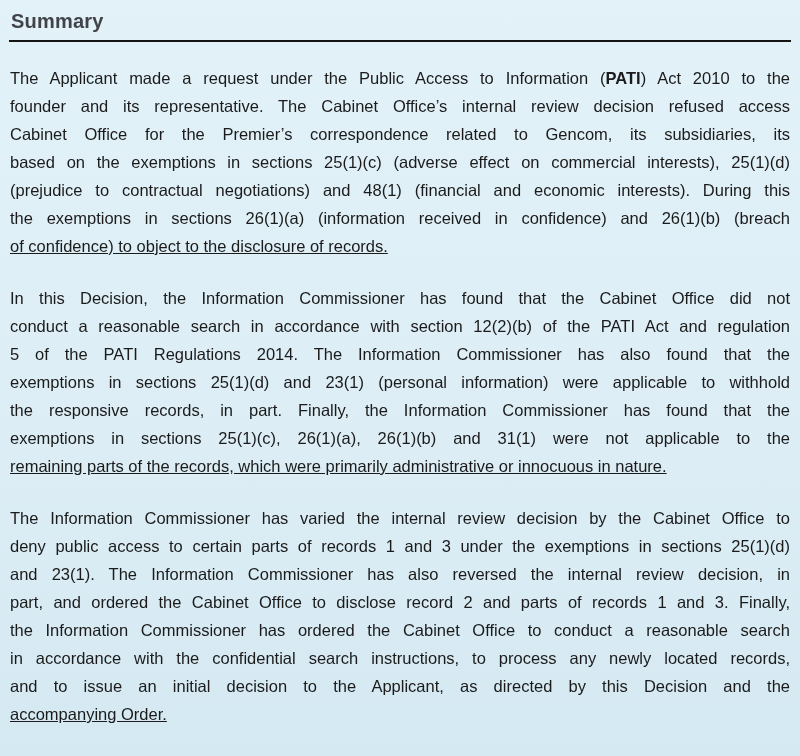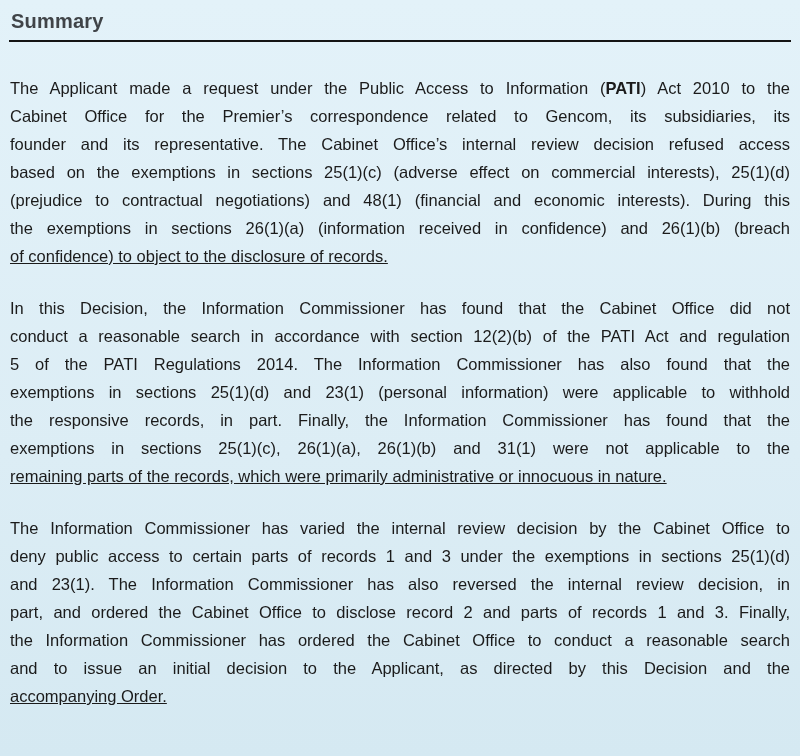--- a/index.html
+++ b/index.html
@@ -22,21 +22,21 @@
     margin: 2px 0 7px 2px;
     letter-spacing: 0.2px;
   }
   .heading-rule {
     height: 2px;
     background: #141414;
     border: none;
     margin: 0;
   }
   .content {
-    margin-top: 32px;
+    margin-top: 22px;
   }
   .para {
     margin: 0 1px 24px 1px;
   }
   .para:last-child {
     margin-bottom: 0;
   }
   .line {
     font-size: 16.5px;
     line-height: 28px;
@@ -55,39 +55,40 @@
 </style>
 </head>
 <body>
 
 <div class="page">
   <div class="heading">Summary</div>
   <hr class="heading-rule">
   <div class="content">
       <div class="para">
         <div class="line">The Applicant made a request under the Public Access to Information (<b>PATI</b>) Act 2010 to the</div>
+        <div class="line">founder and its representative. The Cabinet Office’s internal review decision refused access</div>
         <div class="line">Cabinet Office for the Premier’s correspondence related to Gencom, its subsidiaries, its</div>
-        <div class="line">founder and its representative. The Cabinet Office’s internal review decision refused access</div>
         <div class="line">based on the exemptions in sections 25(1)(c) (adverse effect on commercial interests), 25(1)(d)</div>
         <div class="line">(prejudice to contractual negotiations) and 48(1) (financial and economic interests). During this</div>
         <div class="line">the exemptions in sections 26(1)(a) (information received in confidence) and 26(1)(b) (breach</div>
         <div class="line last">of confidence) to object to the disclosure of records.</div>
       </div>
       <div class="para">
         <div class="line">In this Decision, the Information Commissioner has found that the Cabinet Office did not</div>
         <div class="line">conduct a reasonable search in accordance with section 12(2)(b) of the PATI Act and regulation</div>
         <div class="line">5 of the PATI Regulations 2014. The Information Commissioner has also found that the</div>
         <div class="line">exemptions in sections 25(1)(d) and 23(1) (personal information) were applicable to withhold</div>
         <div class="line">the responsive records, in part. Finally, the Information Commissioner has found that the</div>
         <div class="line">exemptions in sections 25(1)(c), 26(1)(a), 26(1)(b) and 31(1) were not applicable to the</div>
         <div class="line last">remaining parts of the records, which were primarily administrative or innocuous in nature.</div>
       </div>
       <div class="para">
         <div class="line">The Information Commissioner has varied the internal review decision by the Cabinet Office to</div>
         <div class="line">deny public access to certain parts of records 1 and 3 under the exemptions in sections 25(1)(d)</div>
         <div class="line">and 23(1). The Information Commissioner has also reversed the internal review decision, in</div>
         <div class="line">part, and ordered the Cabinet Office to disclose record 2 and parts of records 1 and 3. Finally,</div>
         <div class="line">the Information Commissioner has ordered the Cabinet Office to conduct a reasonable search</div>
+        <div class="line">in accordance with the confidential search instructions, to process any newly located records,</div>
         <div class="line">and to issue an initial decision to the Applicant, as directed by this Decision and the</div>
         <div class="line last">accompanying Order.</div>
       </div>
     </div>
 </div>
 
 </body></html>

